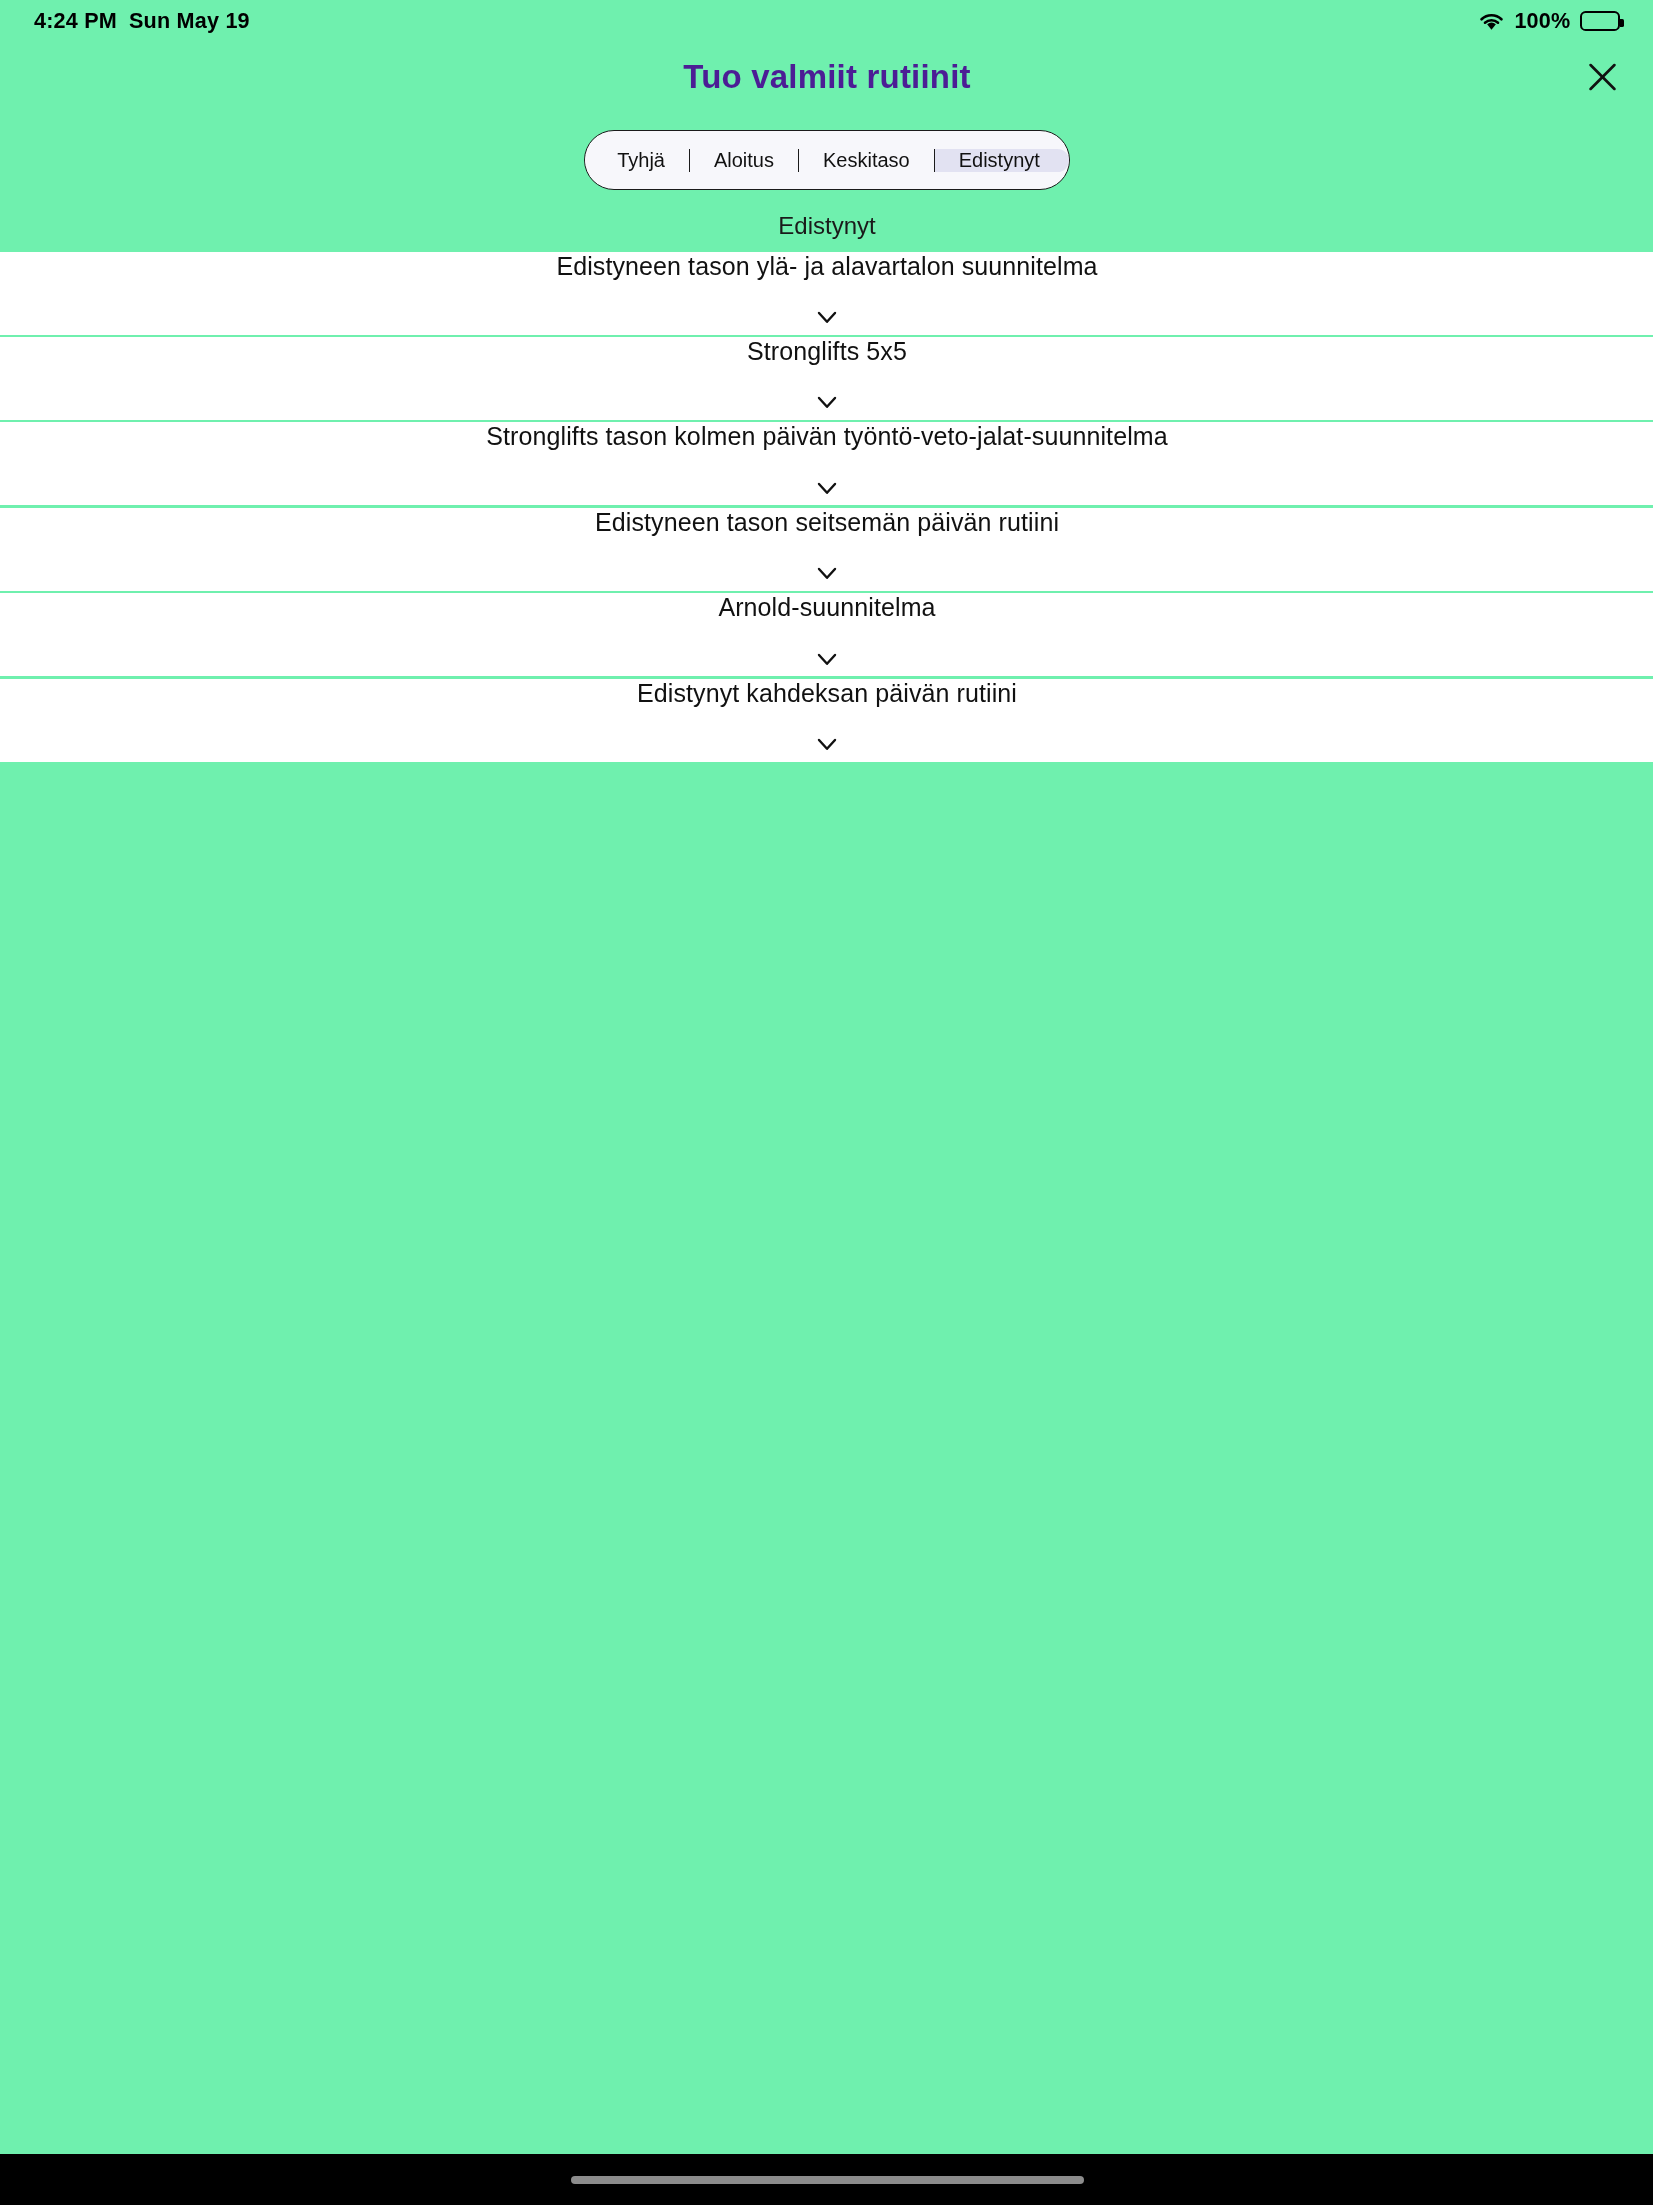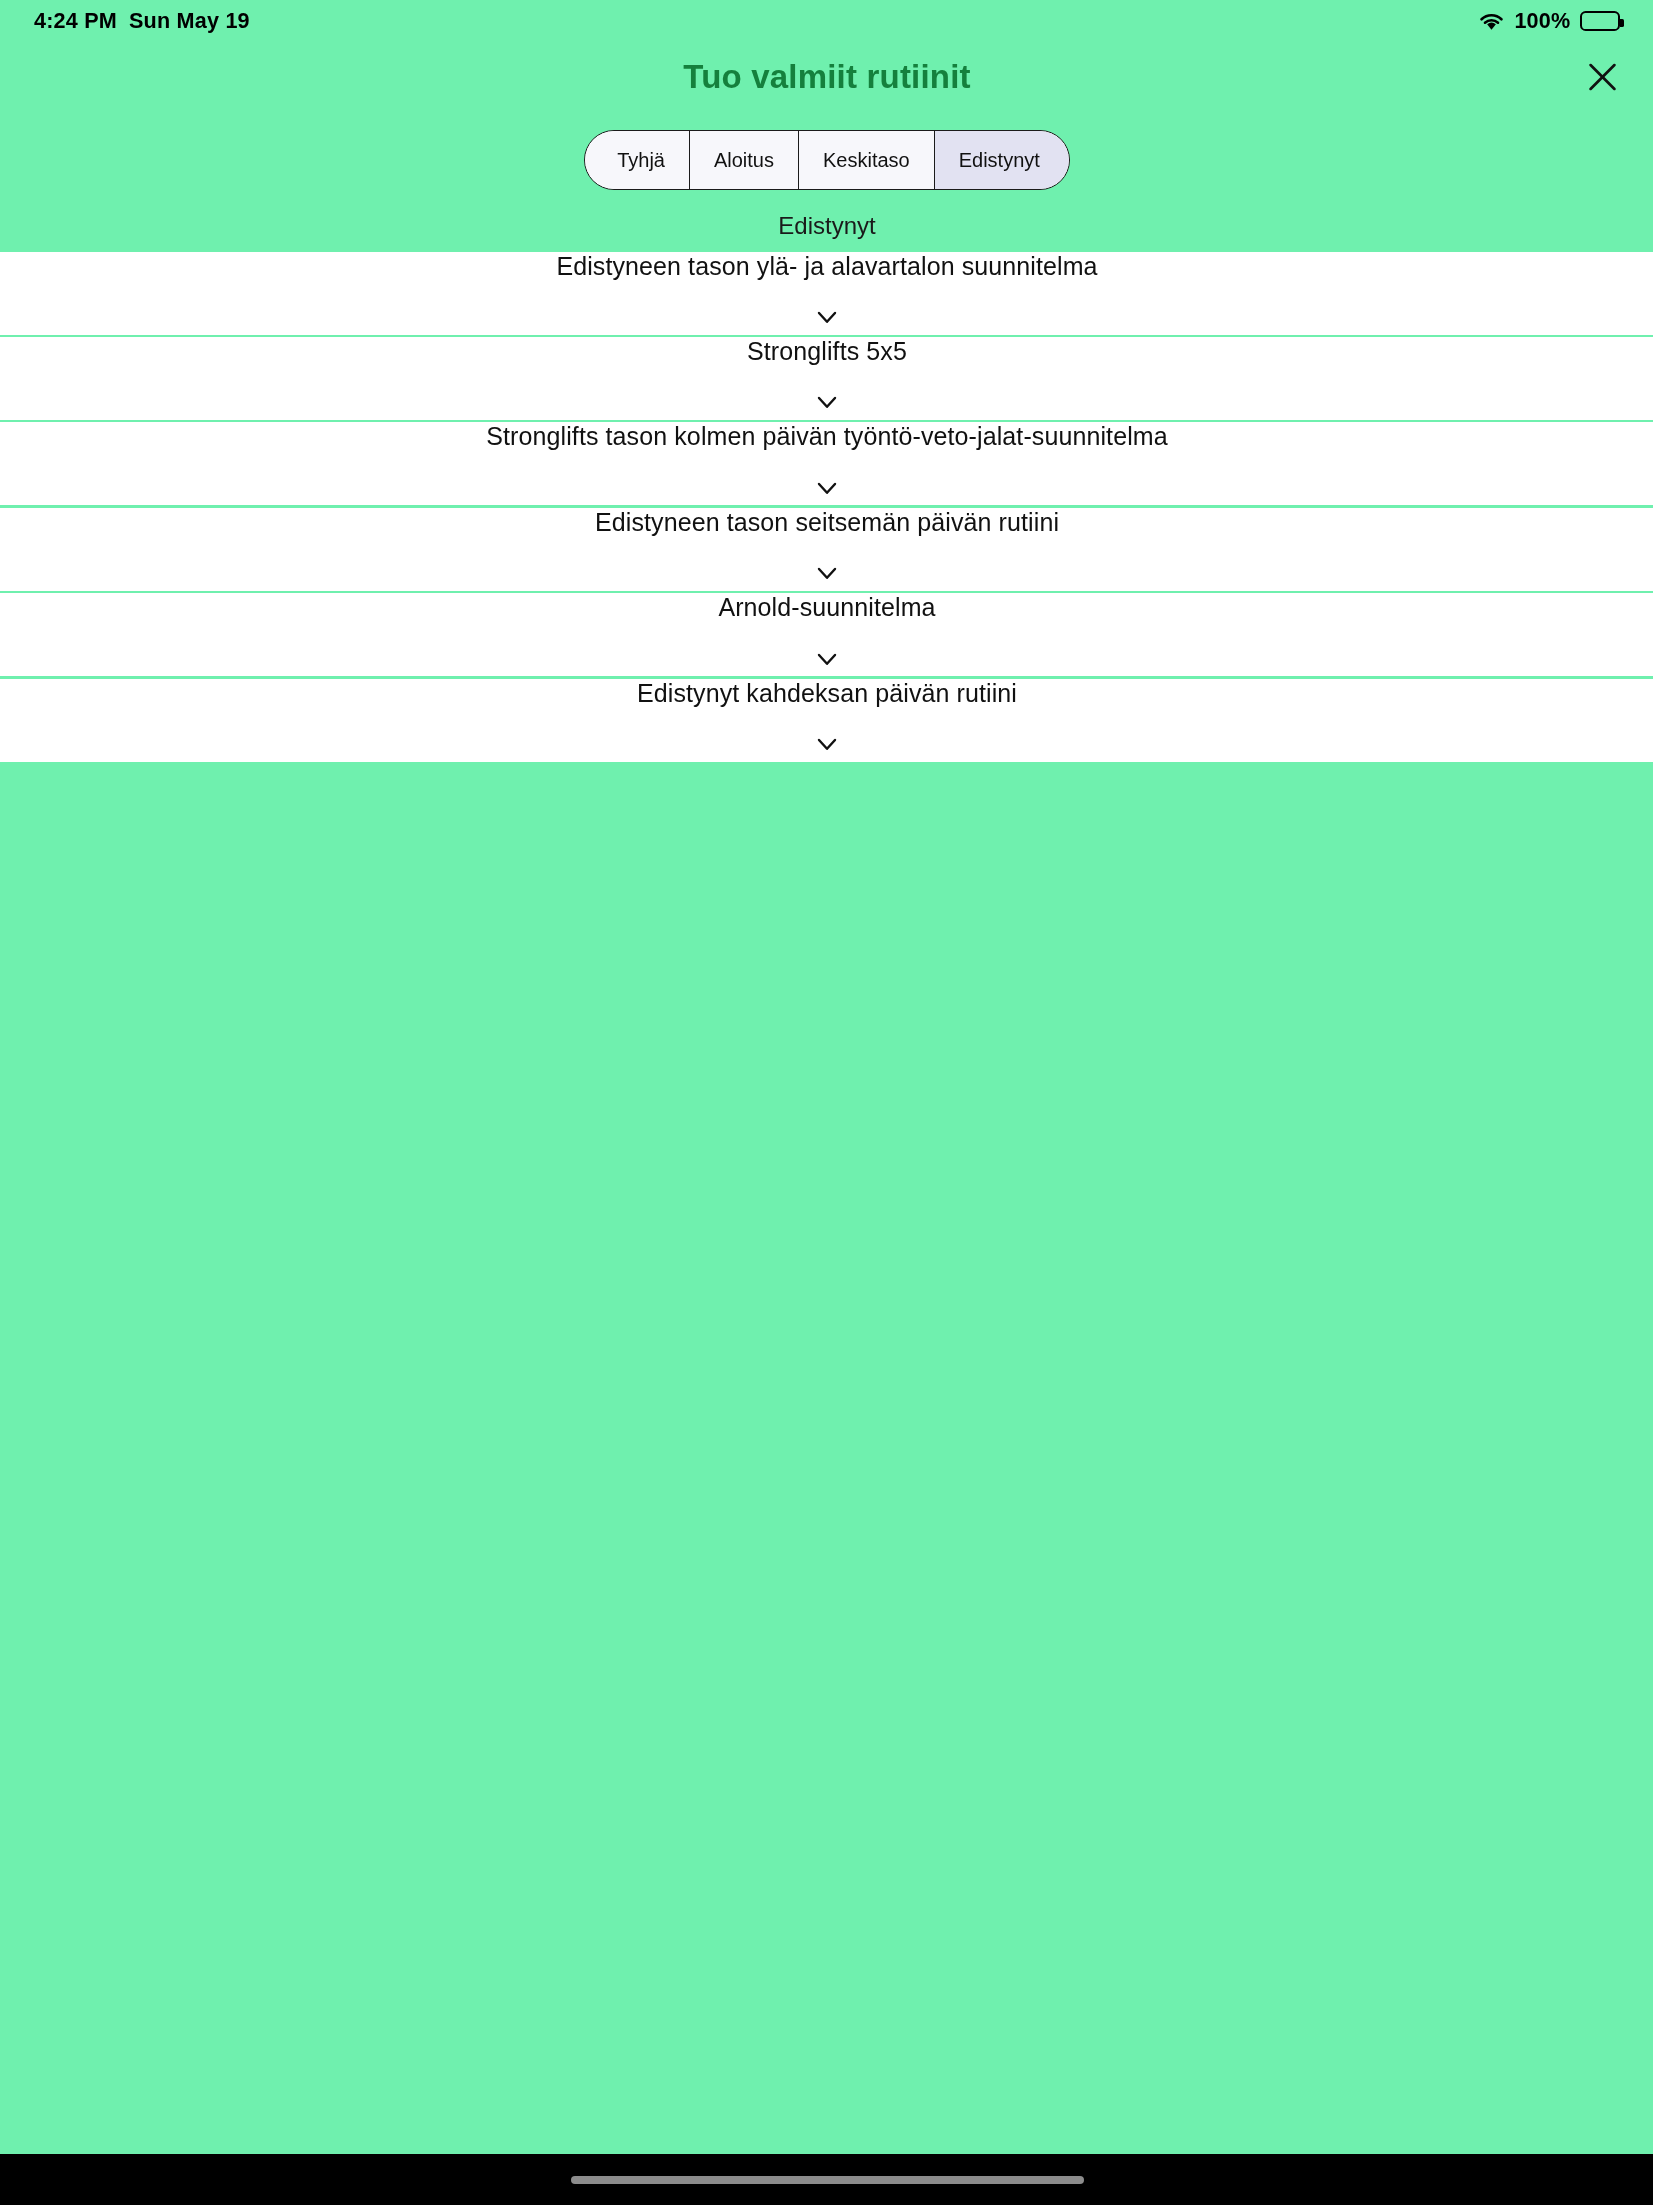--- a/index.html
+++ b/index.html
@@ -90,21 +90,21 @@
     position: relative;
     height: 69px;
     flex: 0 0 69px;
     display: flex;
     align-items: center;
     justify-content: center;
   }
   .header-title {
     font-size: 33px;
     font-weight: bold;
-    color: #15803d;
+    color: #4c1d95;
     letter-spacing: 0.2px;
   }
   .close-button {
     position: absolute;
     right: 29px;
     top: 50%;
     transform: translateY(-50%);
     width: 45px;
     height: 45px;
     display: flex;
@@ -120,20 +120,21 @@
     justify-content: center;
     margin-top: 19px;
   }
   .segmented {
     display: flex;
     border: 1.6px solid #1b1b1b;
     border-radius: 32px;
     overflow: hidden;
     background: #f7f7fb;
     height: 58px;
+    align-items: center;
   }
   .seg-item {
     display: flex;
     align-items: center;
     justify-content: center;
     padding: 0 24px;
     font-size: 20px;
     color: #111;
     background: #f7f7fb;
     border-right: 1.6px solid #1b1b1b;

